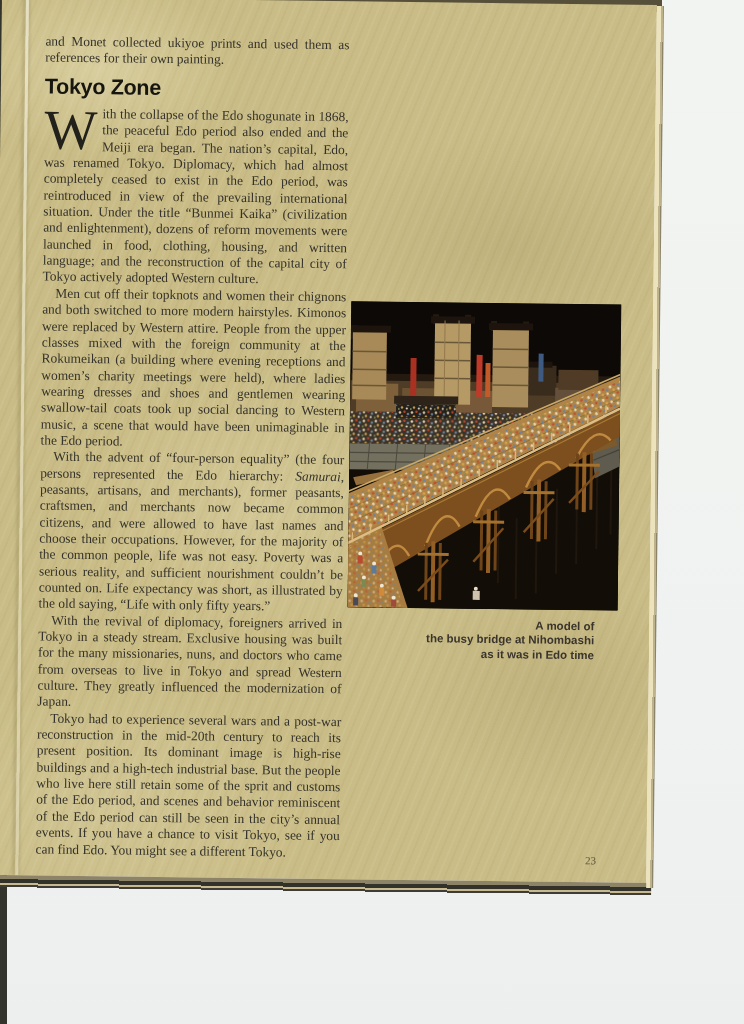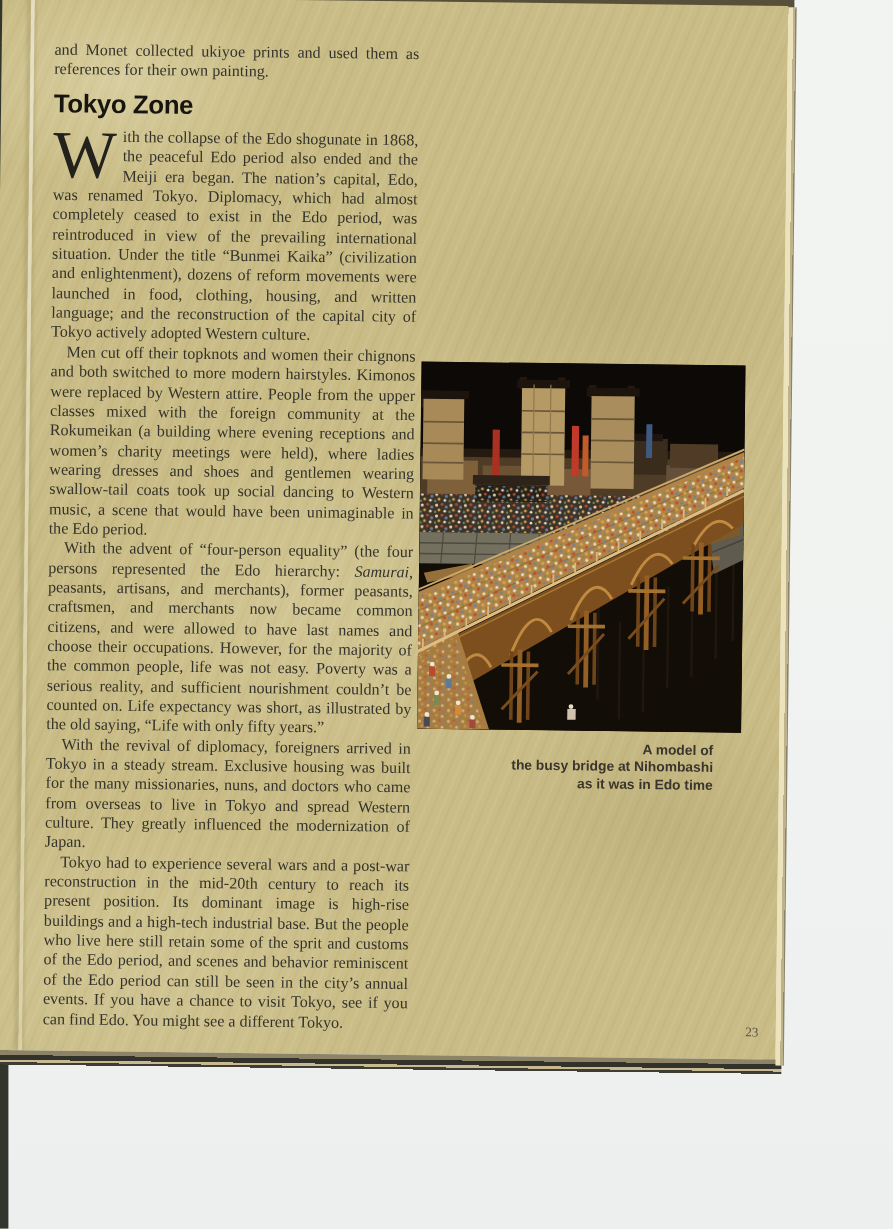--- a/index.html
+++ b/index.html
@@ -57,21 +57,21 @@
   
   figure.photo{position:absolute;left:353px;top:300px;width:270px;height:306px;margin:0;background:#0c0906;}
   figure.photo svg{display:block;}
   .caption{
     position:absolute;left:353px;top:615px;width:247px;text-align:right;
     font-family:"Liberation Sans", sans-serif;font-weight:700;
     font-size:11.5px;line-height:14.3px;color:#3a352c;
   }
   .caption span{display:block;}
   .page-number{
-    position:absolute;left:619px;top:850px;width:32px;text-align:center;
+    position:absolute;left:583px;top:850px;width:32px;text-align:center;
     font-size:11px;color:#5b5544;
   }
 </style>
 </head>
 <body>
 
 <div class="spine-strip"></div>
 <div class="under-top-strip"></div>
 
 <div class="page">

